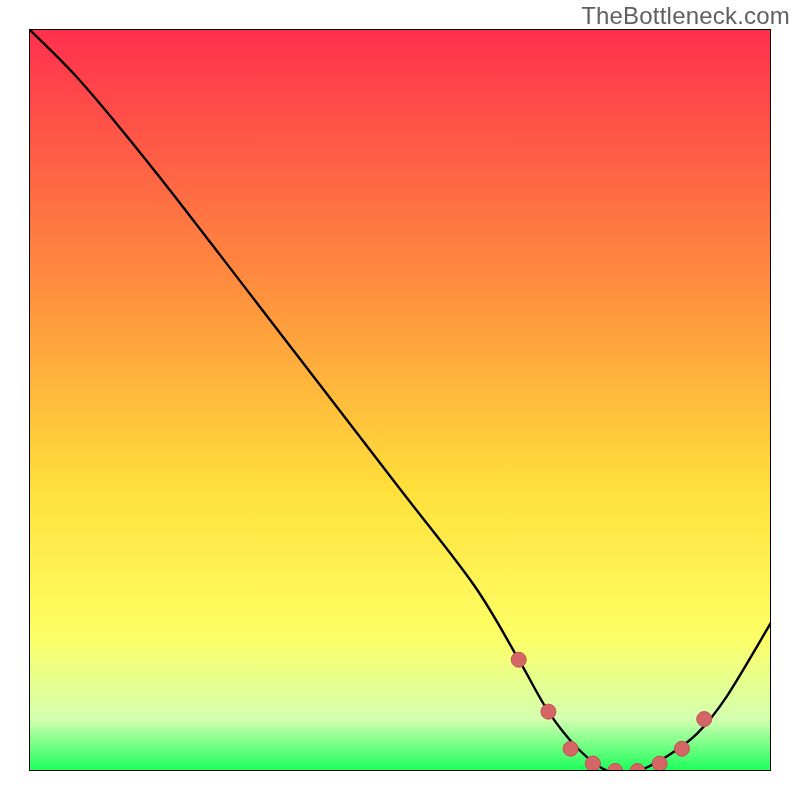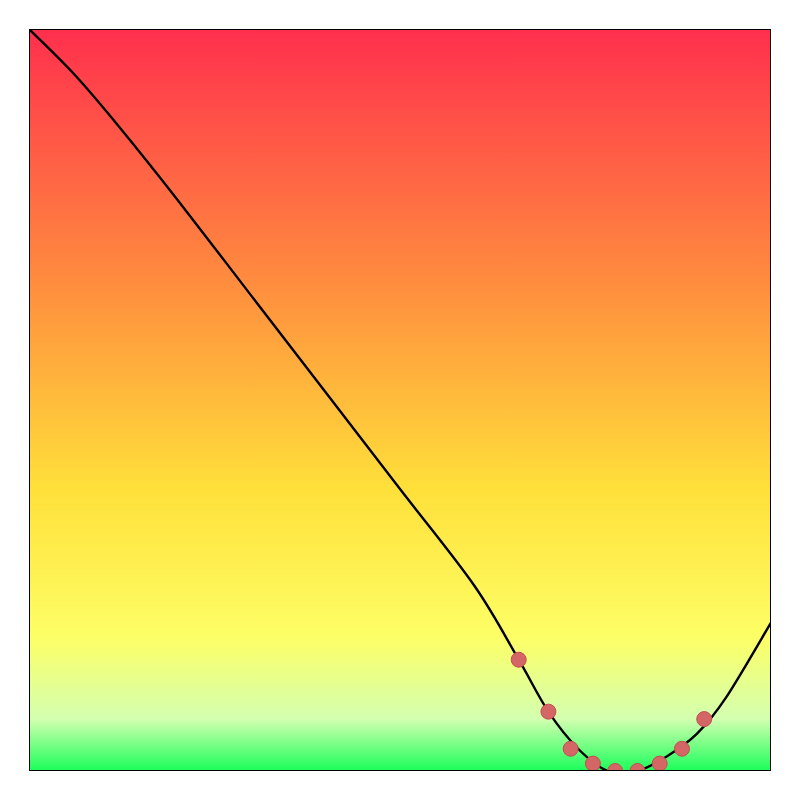--- a/index.html
+++ b/index.html
@@ -34,20 +34,21 @@
     height: 742px;
     box-sizing: border-box;
   }
   svg { display: block; }
 </style>
 </head>
 <body>
 
 <div class="wrap">
 
+  <div class="watermark">TheBottleneck.com</div>
 
   <div class="plot">
     <svg id="svg" width="742" height="742" viewBox="0 0 742 742">
       <defs>
         <linearGradient id="bg-grad" x1="0" y1="0" x2="0" y2="1">
           <stop id="g0" offset="0%" stop-color="#ff2f4d"></stop>
           <stop id="g1" offset="35%" stop-color="#ff8f3e"></stop>
           <stop id="g2" offset="62%" stop-color="#ffe03a"></stop>
           <stop id="g3" offset="82%" stop-color="#fdff66"></stop>
           <stop id="g4" offset="93%" stop-color="#d3ffb0"></stop>

